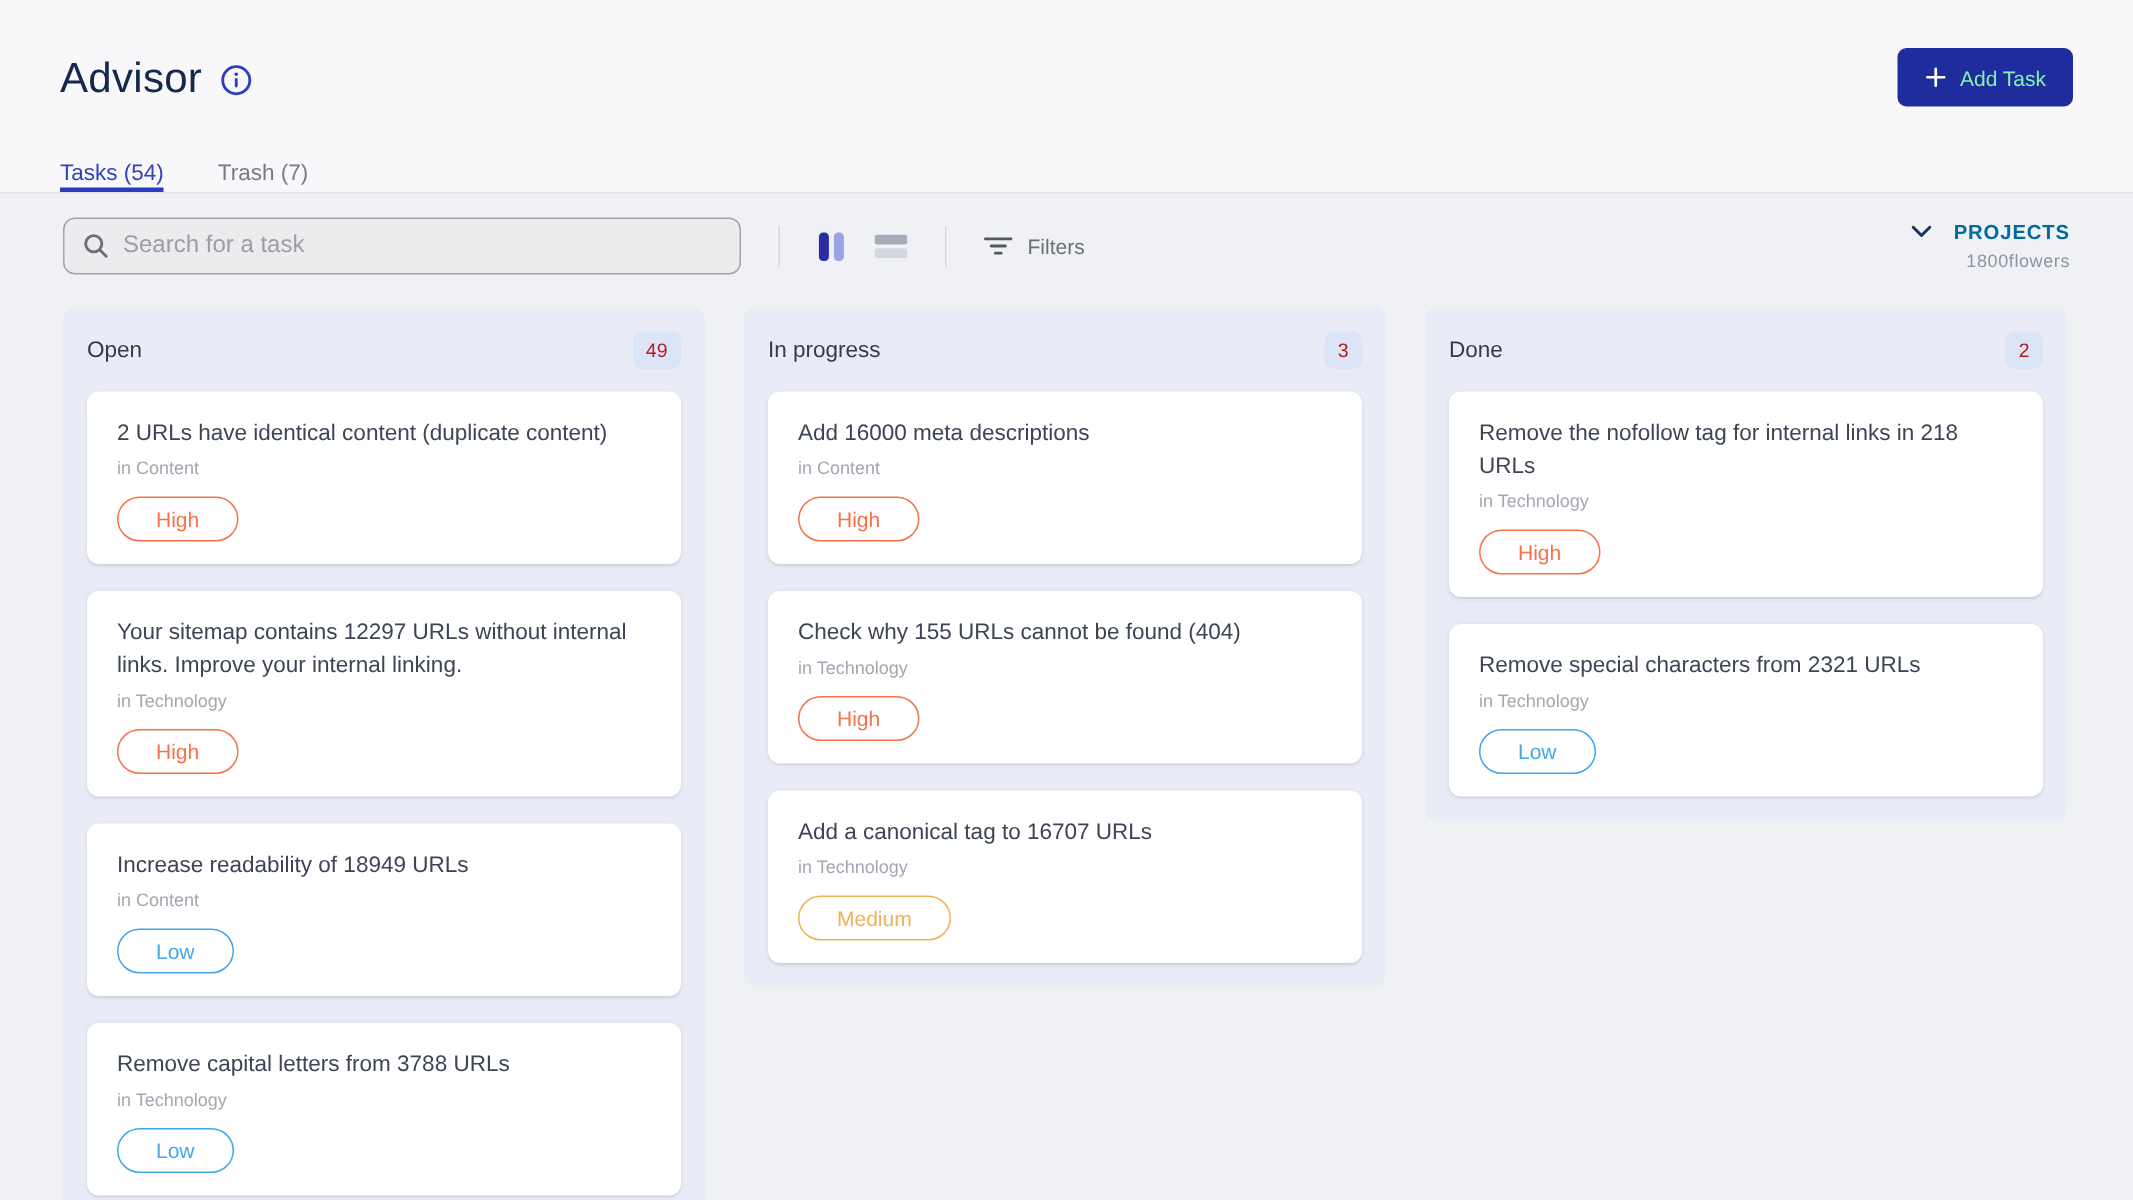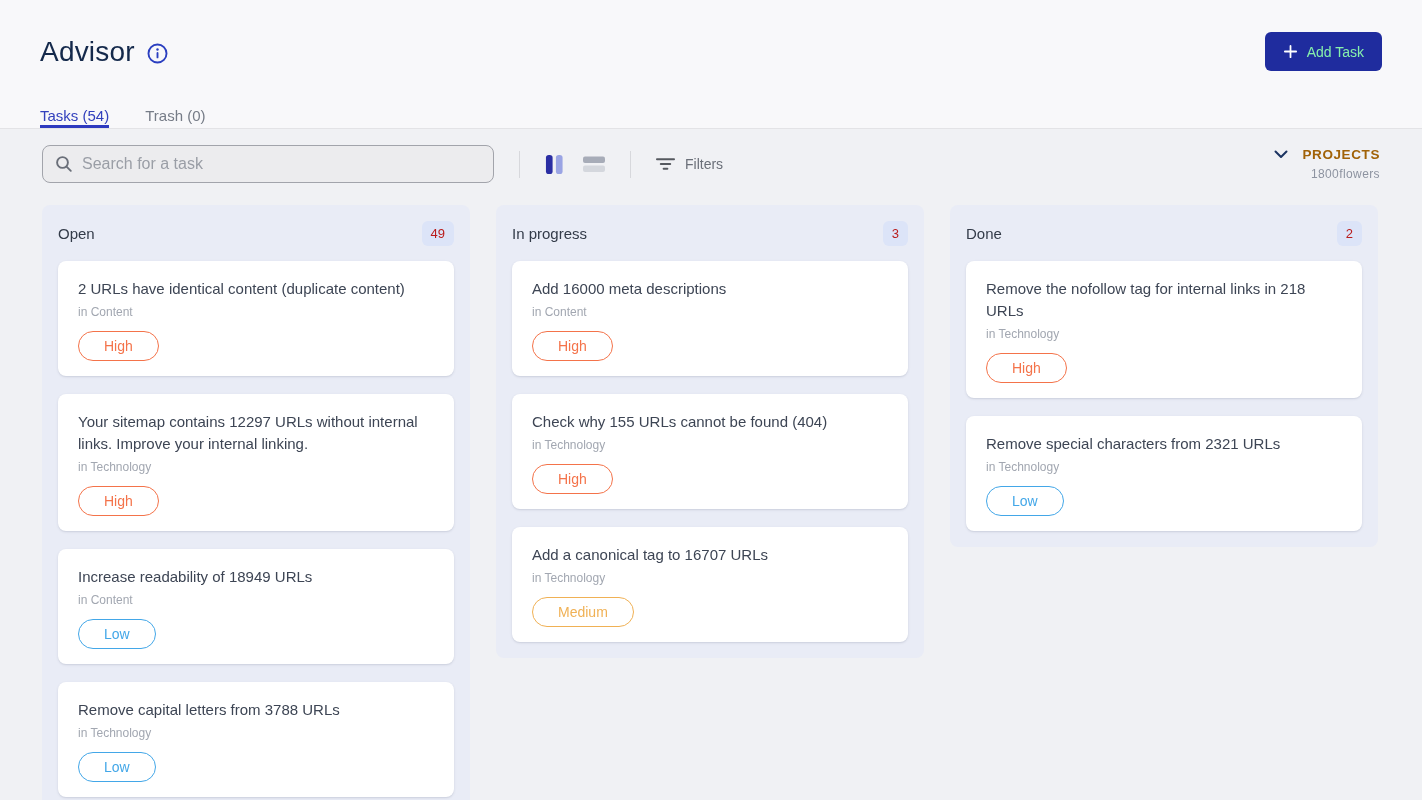--- a/index.html
+++ b/index.html
@@ -110,21 +110,21 @@
     align-items: flex-end;
   }
   .projects-trigger {
     display: inline-flex;
     align-items: center;
     gap: 14px;
     cursor: pointer;
     font-size: 13.5px;
     font-weight: 700;
     letter-spacing: 0.6px;
-    color: #a16207;
+    color: #0369a1;
   }
   .project-name {
     font-size: 12px;
     color: #8d93a0;
     margin-top: 5px;
     letter-spacing: 0.4px;
     margin-left: 38px;
   }
 
   
@@ -204,21 +204,21 @@
       <span style="display:inline-flex;">
         <svg width="15" height="15" viewBox="0 0 16 16">
           <path d="M8 2v12M2 8h12" stroke="#ffffff" stroke-width="1.9" stroke-linecap="round"></path>
         </svg>
       </span>
       <span>Add Task</span>
     </button>
   </div>
   <nav class="tabs-row">
     <div class="tab active">Tasks (54)</div>
-    <div class="tab">Trash (0)</div>
+    <div class="tab">Trash (7)</div>
   </nav>
 </header>
 
 <main class="content">
   <div class="toolbar">
     <div class="search-box">
       <span style="display:inline-flex;">
         <svg width="18" height="18" viewBox="0 0 18 18">
           <circle cx="7.5" cy="7.5" r="5.4" fill="none" stroke="#6a6f79" stroke-width="1.9"></circle>
           <line x1="11.8" y1="11.8" x2="15.8" y2="15.8" stroke="#6a6f79" stroke-width="1.9" stroke-linecap="round"></line>

